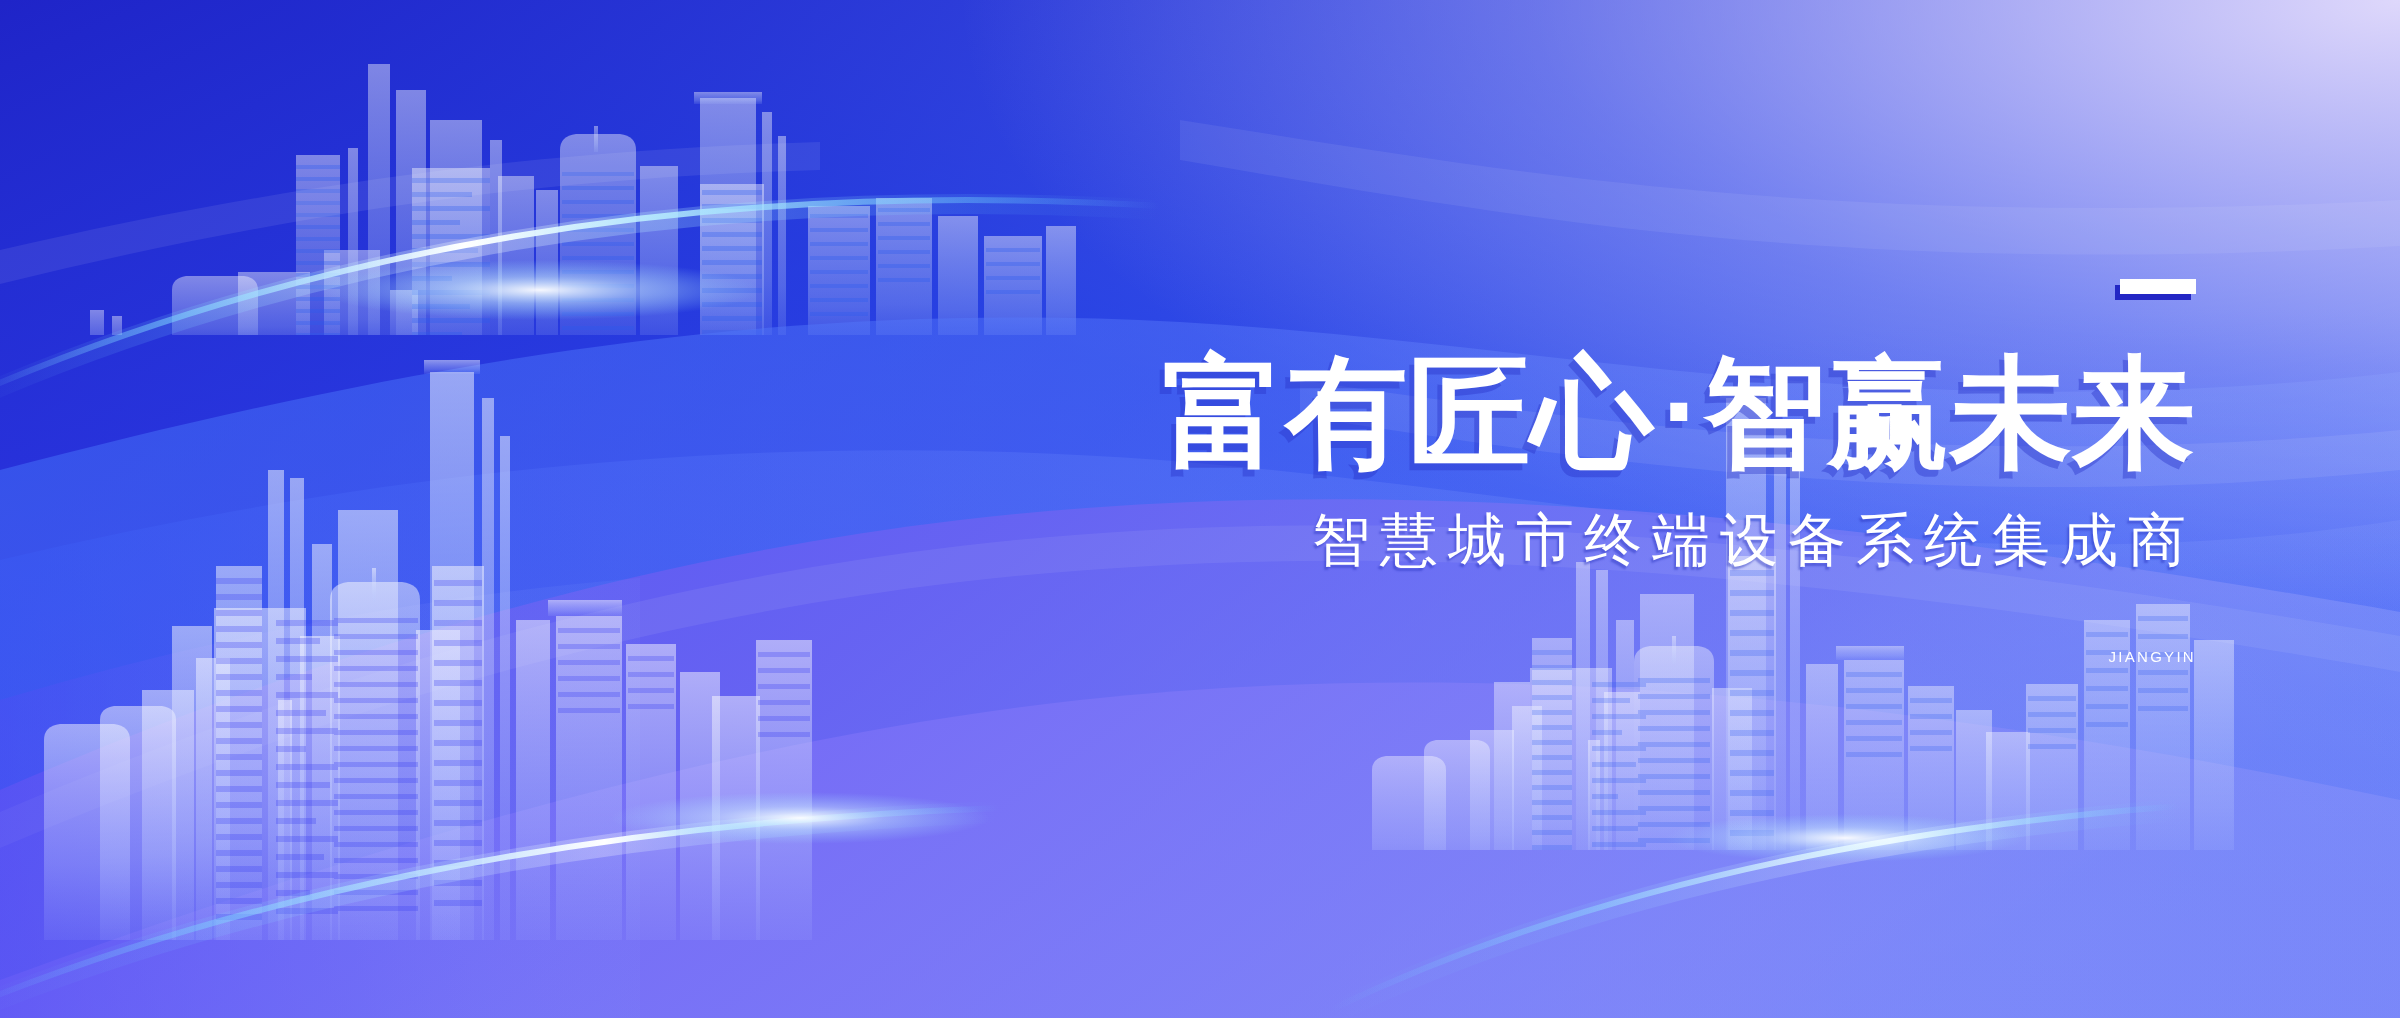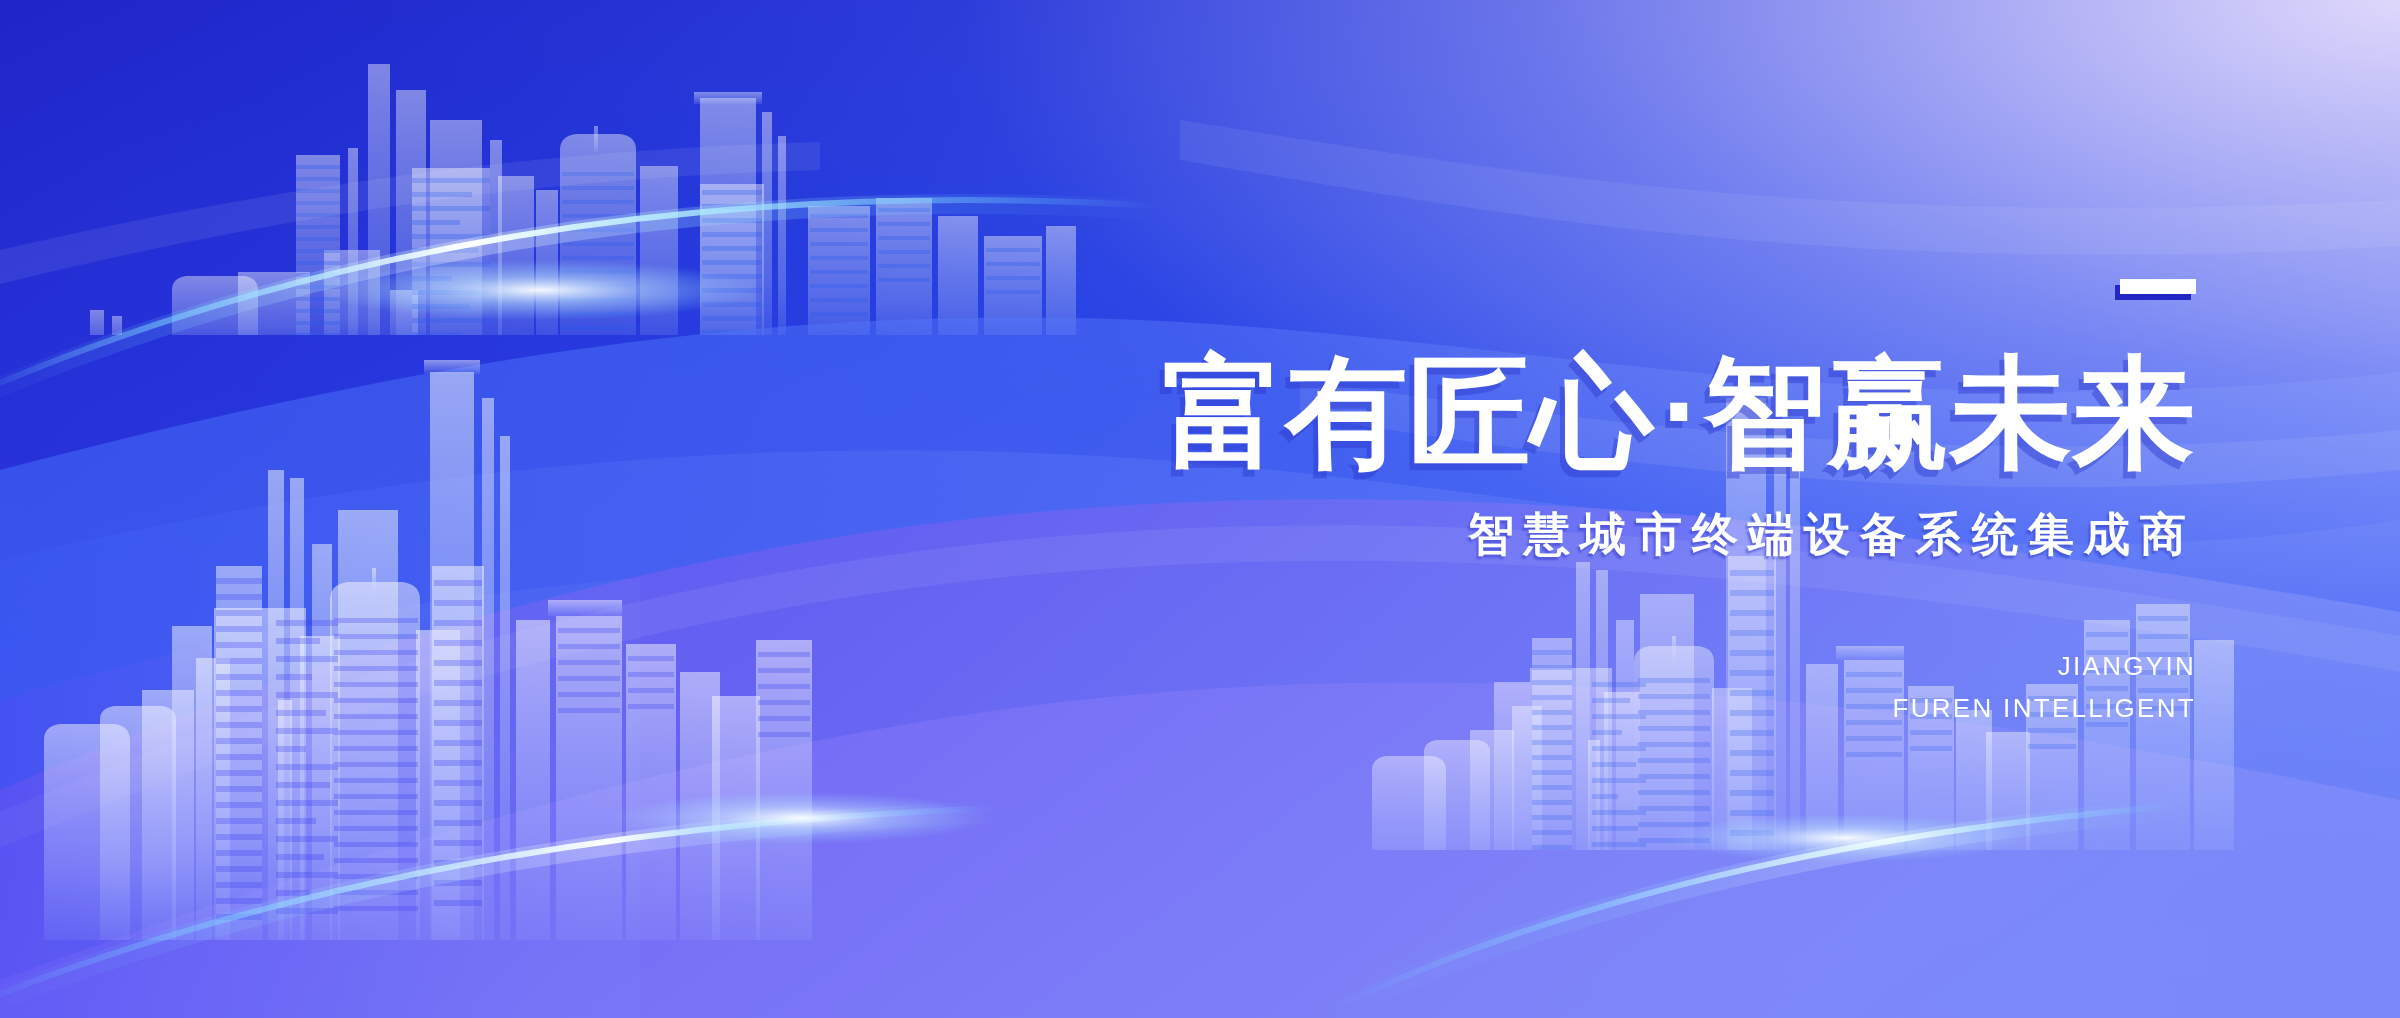--- a/index.html
+++ b/index.html
@@ -50,37 +50,37 @@
     font-size:96px;
     vertical-align:10px;
     padding:0 6px;
   }
   #subtitle{
     position:absolute;
     left:1100px; top:509px;
     width:1096px;
     text-align:right;
     color:#ffffff;
-    font-size:46px;
+    font-size:58px;
     line-height:1.1;
-    font-weight:bold;
+    font-weight:normal;
     letter-spacing:10px;
     text-indent:10px;
     white-space:nowrap;
     text-shadow:-2px 3px 2px rgba(40,50,190,.45);
     font-family:"DejaVu Sans","Liberation Sans",sans-serif;
     pointer-events:auto;
   }
   #company-block{
     position:absolute;
     left:1700px; top:645px;
     width:496px;
     text-align:right;
     color:#ffffff;
-    font-size:26px;
+    font-size:15px;
     line-height:1.62;
     letter-spacing:2.3px;
     pointer-events:auto;
   }
   #company-block div{white-space:nowrap;}
 </style>
 </head>
 <body>
 
 <div id="banner">
@@ -645,17 +645,16 @@
     <div id="accent-dash"></div>
 
     <div id="headline">
       <span>富有匠心</span><span class="dot">·</span><span>智赢未来</span>
     </div>
 
     <div id="subtitle">智慧城市终端设备系统集成商</div>
 
     <div id="company-block">
       <div>JIANGYIN</div>
-      <div>FUREN INTELLIGENT</div>
     </div>
 
   </div>
 </div>
 
 </body></html>

